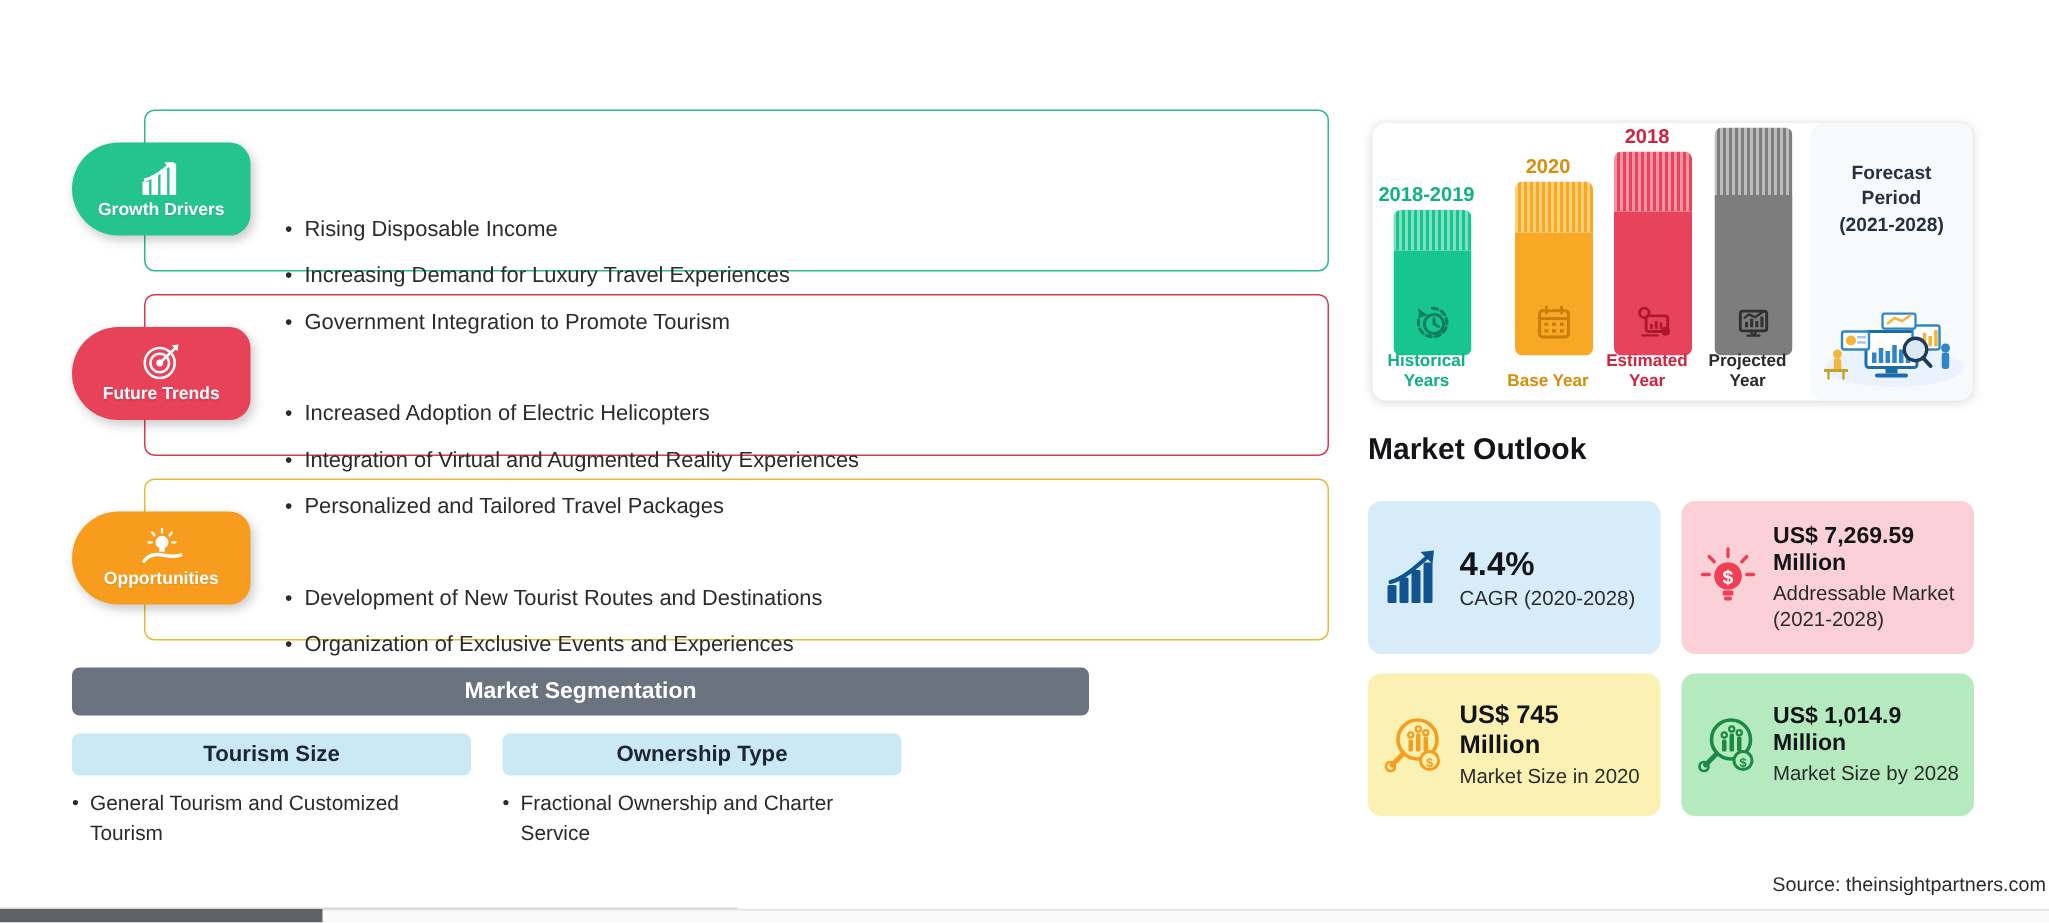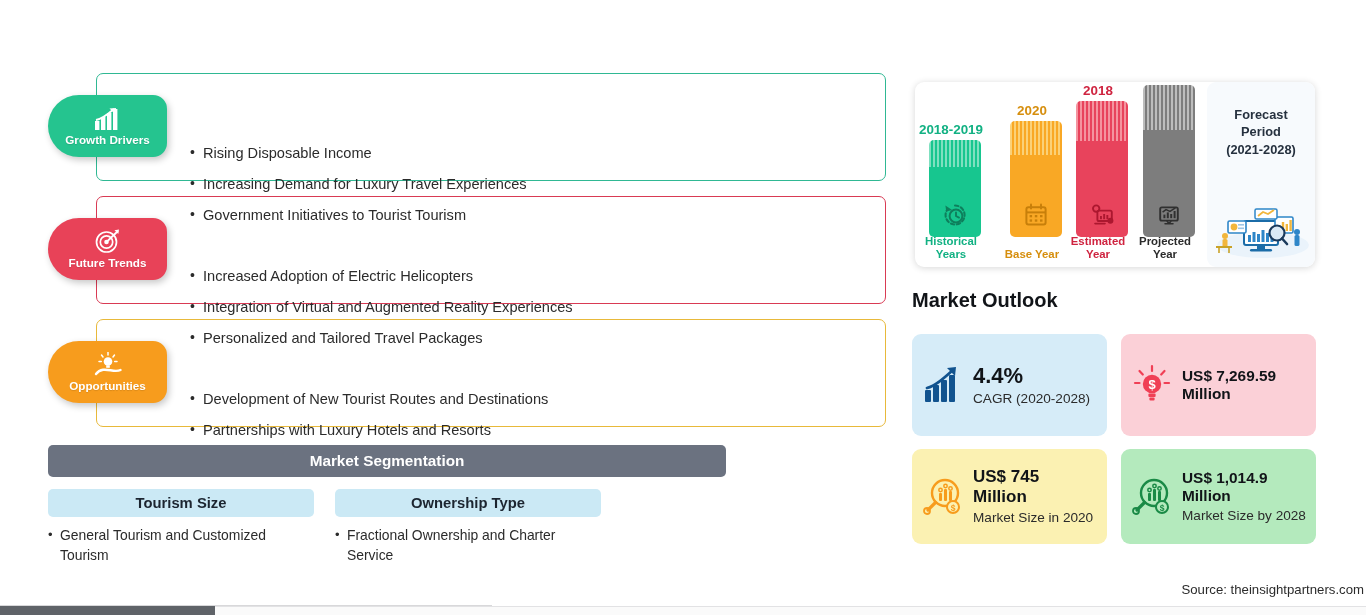--- a/index.html
+++ b/index.html
@@ -216,30 +216,29 @@
           <rect x="13.2" y="13.4" width="3.6" height="2.4" fill="#fff"></rect>
           <path d="M3 22 C7 16.5, 13 17.5, 17.5 18.3 C21.5 19, 24.5 19.5, 27.5 18" stroke="#fff" stroke-width="2.4" fill="none" stroke-linecap="round"></path>
         </svg>
       </span>
       <span class="badge-label">Opportunities</span>
     </div>
 
     <div class="bullets bl-1">
       <div class="bullet">Rising Disposable Income</div>
       <div class="bullet">Increasing Demand for Luxury Travel Experiences</div>
-      <div class="bullet">Government Initiatives to Tourist Tourism</div>
+      <div class="bullet">Government Integration to Promote Tourism</div>
     </div>
     <div class="bullets bl-2">
       <div class="bullet">Increased Adoption of Electric Helicopters</div>
       <div class="bullet">Integration of Virtual and Augmented Reality Experiences</div>
       <div class="bullet">Personalized and Tailored Travel Packages</div>
     </div>
     <div class="bullets bl-3">
       <div class="bullet">Development of New Tourist Routes and Destinations</div>
-      <div class="bullet">Partnerships with Luxury Hotels and Resorts</div>
       <div class="bullet">Organization of Exclusive Events and Experiences</div>
     </div>
 
     <div class="seg-header">
       <span>Market Segmentation</span>
     </div>
 
     <div class="seg-col seg-col-0">
       <div class="seg-pill">
         <span>Tourism Size</span>
@@ -437,20 +436,21 @@
               <line x1="38" y1="19" x2="33.5" y2="19"></line>
             </g>
             <circle cx="21" cy="20" r="9.2" fill="#f03f55"></circle>
             <text x="21" y="25.4" text-anchor="middle" fill="#fff" font-family="Liberation Sans, sans-serif" font-size="13" font-weight="bold">$</text>
             <rect x="17.4" y="29.6" width="7.2" height="3.4" rx="1" fill="#f03f55"></rect>
             <rect x="18.4" y="33.6" width="5.2" height="2.8" rx="1" fill="#f03f55"></rect>
           </svg>
         </span>
         <span class="ocard-txt">
           <span class="ocard-val sm">US$ 7,269.59 Million</span>
+          <span class="ocard-lbl" style="display:block;">Addressable Market (2021-2028)</span>
         </span>
       </div>
     </div>
 
     <div class="ocard ocard-2" style="background: rgb(251, 241, 178);">
       <div class="ocard-inner">
         <span class="ocard-ico">
           <svg viewBox="0 0 42 42" width="42" height="42">
             <circle cx="23" cy="17" r="13" fill="none" stroke="#f79c1d" stroke-width="2.4"></circle>
             <g fill="#f79c1d">

